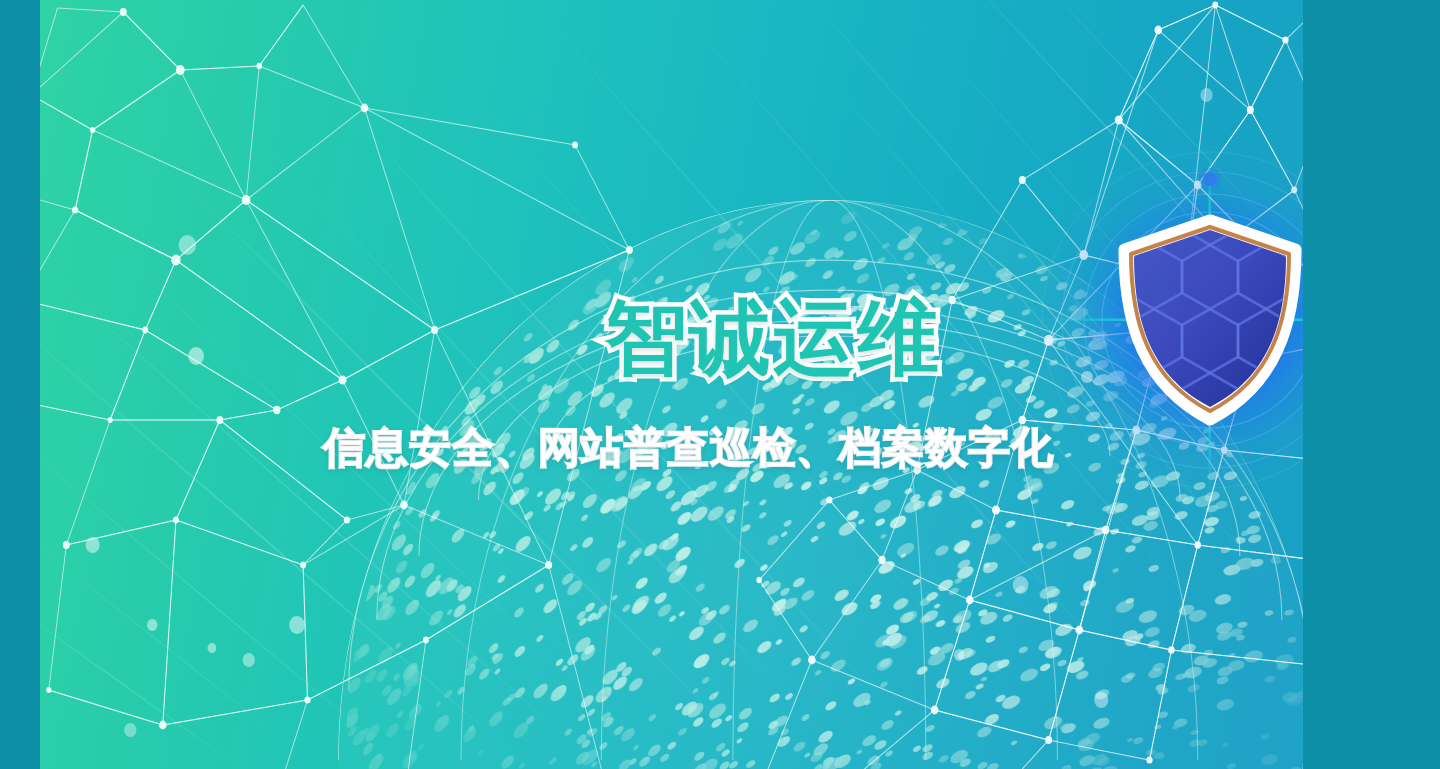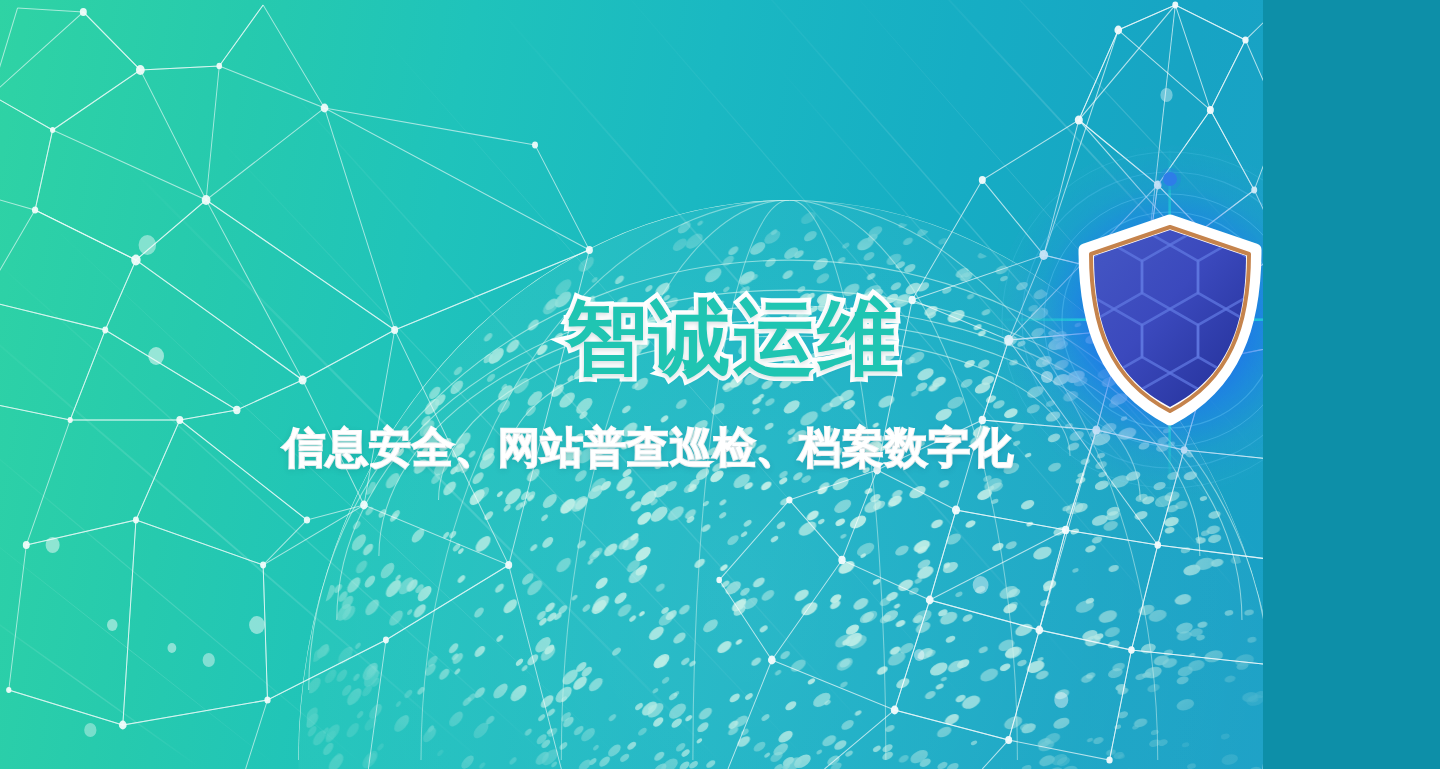--- a/index.html
+++ b/index.html
@@ -17,20 +17,21 @@
     height: 769px;
     overflow: hidden;
     background: linear-gradient(100deg,
         #2fd3a4 0%,
         #26caae 18%,
         #1fc3bb 34%,
         #1ab8c2 52%,
         #16adc4 70%,
         #17a4c4 86%,
         #1aa0c6 100%);
+    margin-left: 40px;
   }
 
   
   .layer {
     position: absolute;
     inset: 0;
     width: 100%;
     height: 100%;
     pointer-events: none;
   }

